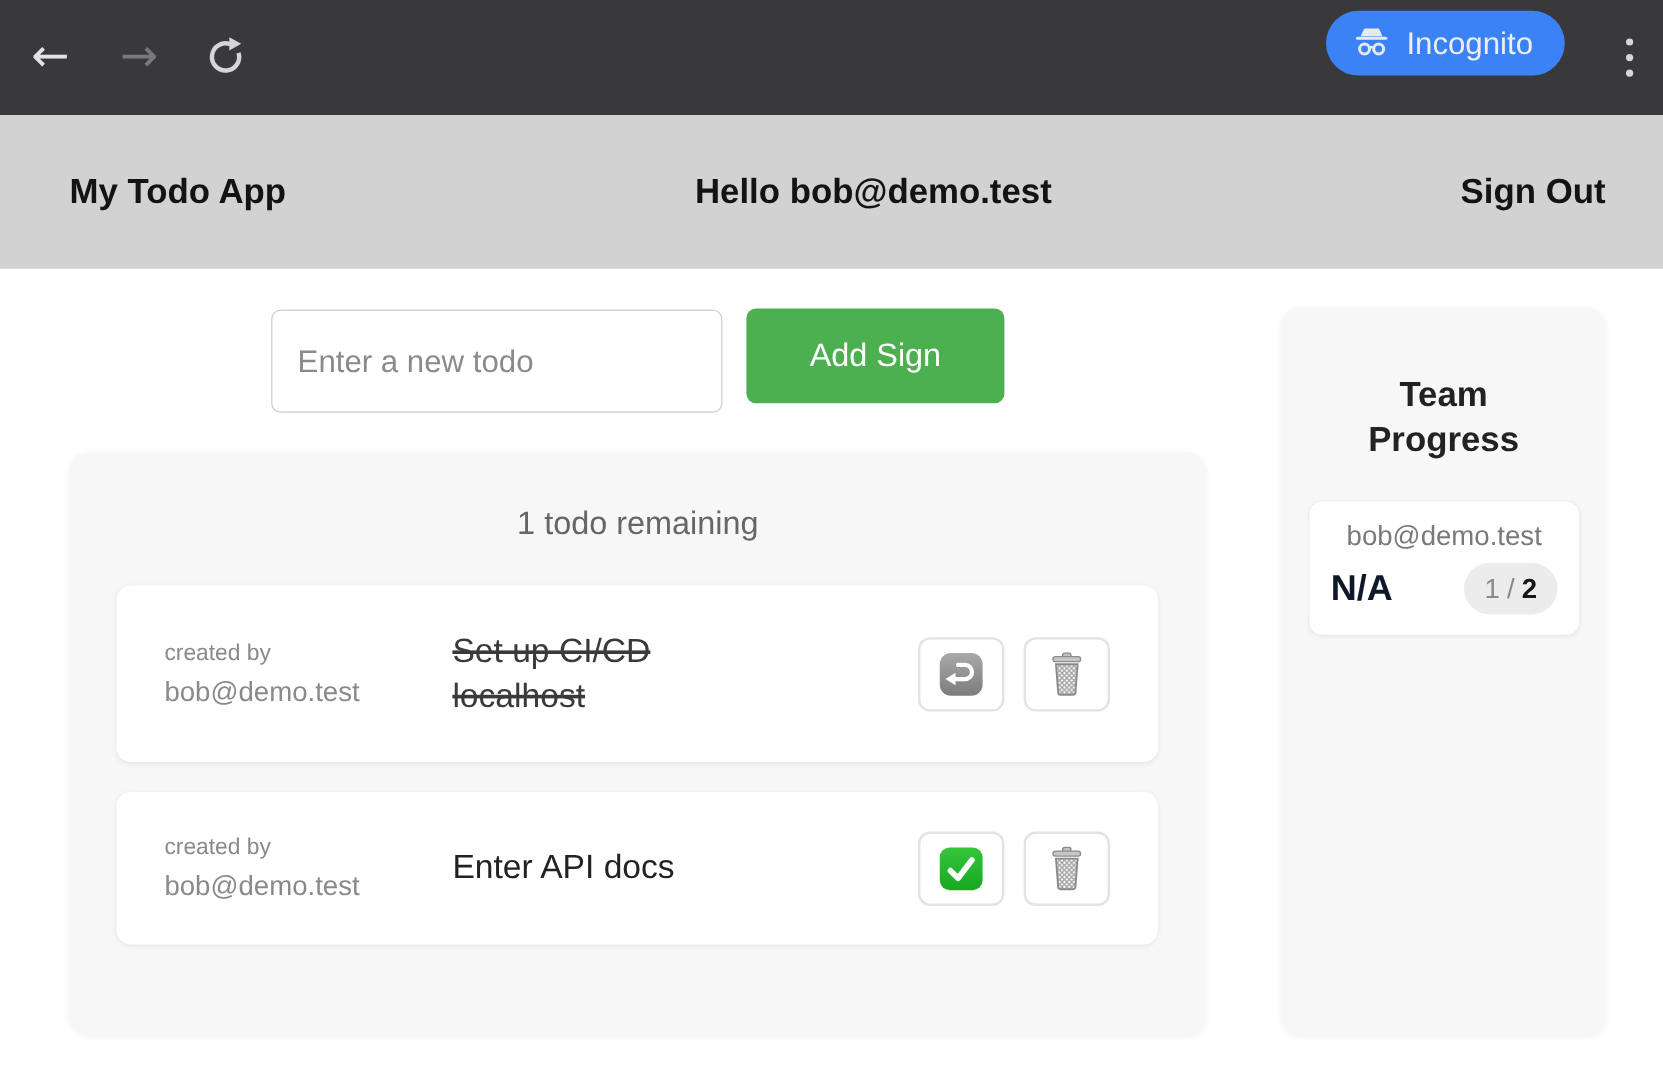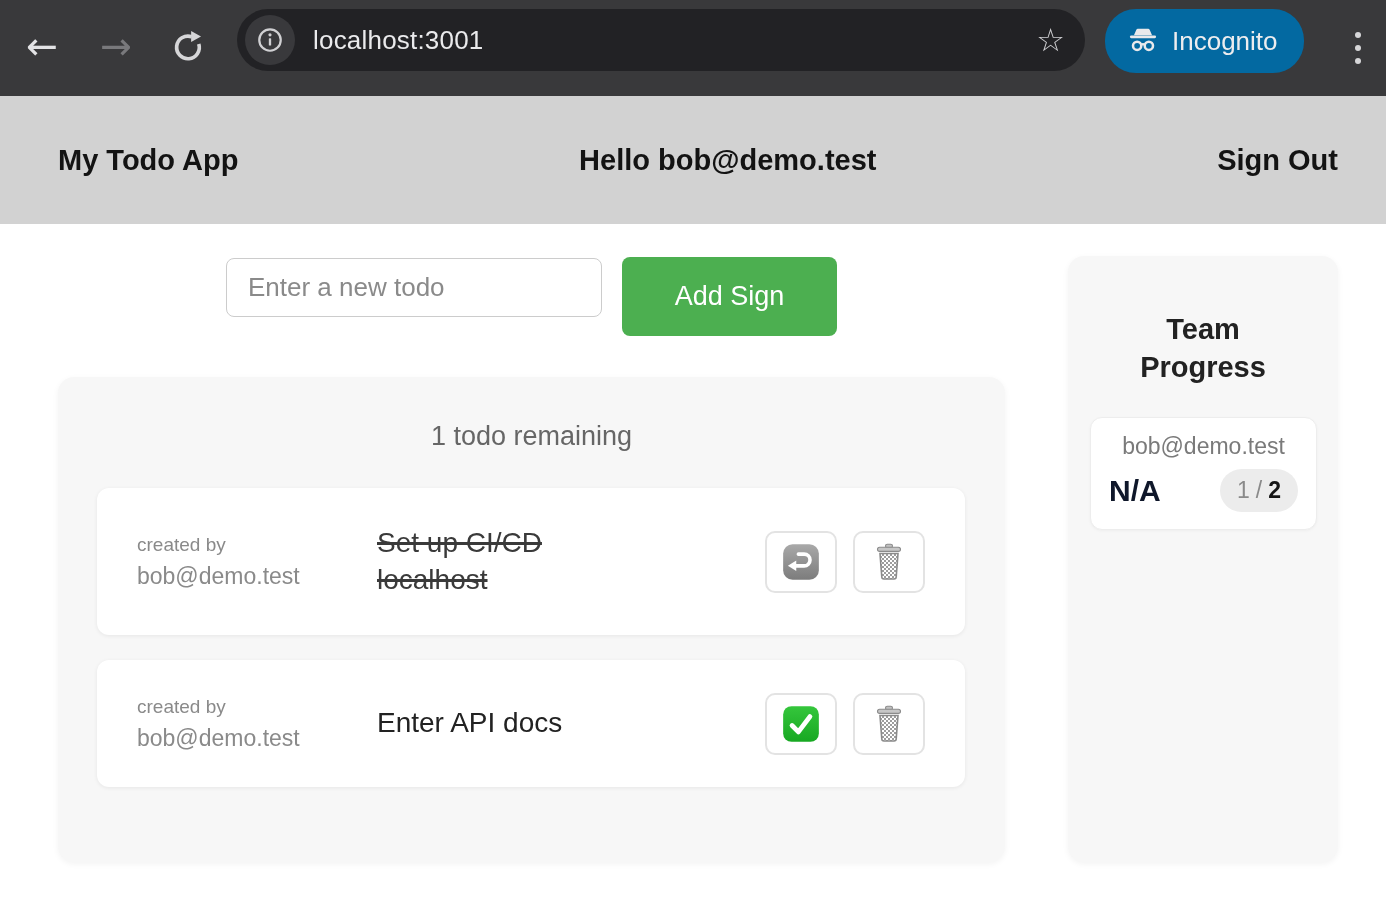--- a/index.html
+++ b/index.html
@@ -33,41 +33,41 @@
   }
   .url-text{
     margin-left:18px;flex:1;color:#eaeaec;font-size:26px;letter-spacing:.2px;
     white-space:nowrap;overflow:hidden;
   }
   .star{
     flex:0 0 auto;font-size:32px;color:#cfcfd2;line-height:1;
     font-family:"DejaVu Sans",sans-serif;cursor:pointer;margin-right:6px;
   }
   .incognito-pill{
-    position:absolute;left:1105px;top:9px;height:64px;min-width:160px;
-    background:#0369a1;border-radius:31px;
+    position:absolute;left:1105px;top:9px;height:54px;min-width:160px;
+    background:#3b82f6;border-radius:31px;
     display:flex;align-items:center;box-sizing:border-box;padding:0 26px 0 22px;gap:13px;
   }
   .incognito-label{color:#ededef;font-size:26px;white-space:nowrap;}
   .menu-dots{
     position:absolute;left:1349px;top:26px;width:18px;height:44px;
     display:flex;flex-direction:column;align-items:center;justify-content:center;gap:7px;cursor:pointer;
   }
   .menu-dots i{width:6px;height:6px;border-radius:50%;background:#d6d6d8;display:block;}
   
   .app-header{
     position:absolute;left:0;top:96px;width:1386px;height:128px;
     background:#d2d2d2;display:flex;align-items:center;justify-content:space-between;
     box-sizing:border-box;padding:0 48px 0 58px;
   }
   .app-header .t{font-size:29px;color:#131313;font-weight:700;}
   .signout{cursor:pointer;}
   
   .todo-input{
-    position:absolute;left:226px;top:258px;width:376px;height:59px;
+    position:absolute;left:226px;top:258px;width:376px;height:86px;
     box-sizing:border-box;border:1px solid #cccccc;border-radius:8px;
     font-size:26px;padding:0 21px;color:#333;outline:none;background:#fff;
     font-family:"Liberation Sans","DejaVu Sans",sans-serif;
   }
   .todo-input::placeholder{color:#8a8a8a;opacity:1;}
   .add-btn{
     position:absolute;left:622px;top:257px;width:215px;height:79px;
     background:#4caf50;border:none;border-radius:8px;color:#ffffff;font-size:27px;
     cursor:pointer;font-family:"Liberation Sans","DejaVu Sans",sans-serif;
   }
@@ -131,31 +131,20 @@
 <div class="browser-bar">
   <div class="nav-btn back">←</div>
   <div class="nav-btn forward">→</div>
   <div class="nav-btn reload">
     <svg width="34" height="34" viewBox="0 0 24 24">
       <path d="M14.6 5.45 A8 8 0 1 0 19.6 10.6" fill="none" stroke="#d6d6d8" stroke-width="2.6"></path>
       <polygon points="14.2,1.4 21.2,5.3 14.2,9.2" fill="#d6d6d8"></polygon>
     </svg>
   </div>
 
-  <div class="url-pill">
-    <div class="info-circle">
-      <svg width="28" height="28" viewBox="0 0 24 24">
-        <circle cx="12" cy="12" r="9.2" fill="none" stroke="#d0d0d3" stroke-width="1.9"></circle>
-        <rect x="11" y="10.6" width="2" height="6.2" rx="0.6" fill="#d0d0d3"></rect>
-        <circle cx="12" cy="7.6" r="1.35" fill="#d0d0d3"></circle>
-      </svg>
-    </div>
-    <div class="url-text">localhost:3001</div>
-    <div class="star">☆</div>
-  </div>
 
   <div class="incognito-pill">
     <svg width="32" height="32" viewBox="0 0 24 24">
       <path d="M5.2 7.6 L7 3.6 Q7.5 2.6 8.5 2.85 L15.5 2.85 Q16.5 2.6 17 3.6 L18.8 7.6 Z" fill="#e9e9eb"></path>
       <rect x="2.2" y="7.9" width="19.6" height="2" rx="1" fill="#e9e9eb"></rect>
       <circle cx="7.6" cy="15.6" r="3.1" fill="none" stroke="#e9e9eb" stroke-width="1.9"></circle>
       <circle cx="16.4" cy="15.6" r="3.1" fill="none" stroke="#e9e9eb" stroke-width="1.9"></circle>
       <path d="M10.6 15 q1.4 -1.2 2.8 0" fill="none" stroke="#e9e9eb" stroke-width="1.6"></path>
     </svg>
     <span class="incognito-label">Incognito</span>

